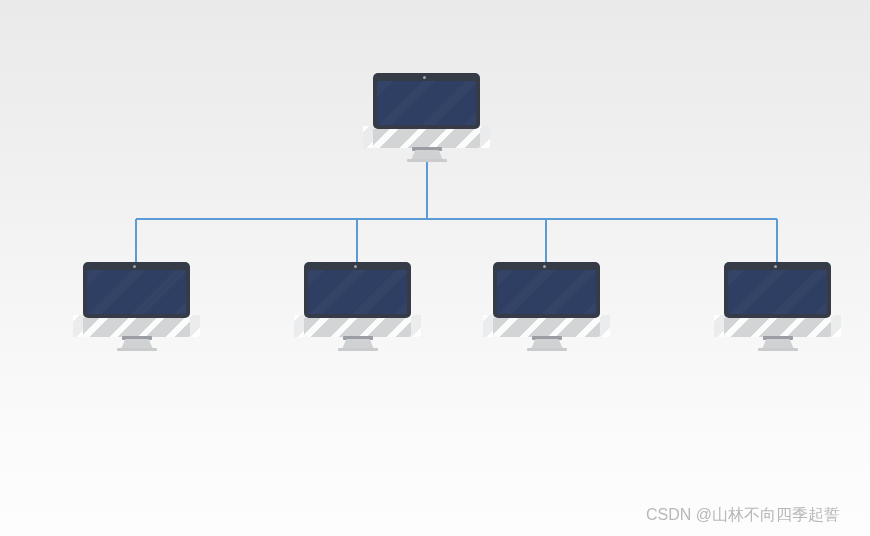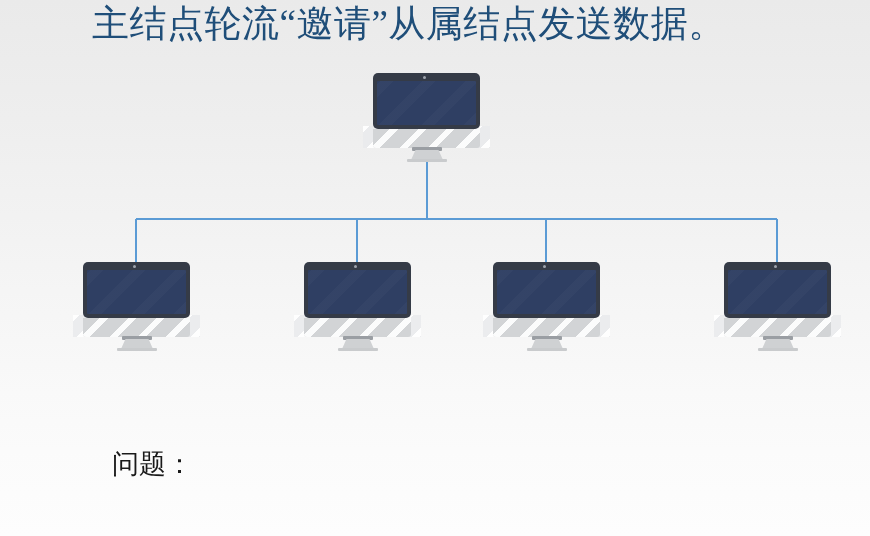--- a/index.html
+++ b/index.html
@@ -181,21 +181,20 @@
     color: #b8b8b8;
     font-family: "Liberation Sans", "DejaVu Sans", sans-serif;
     white-space: nowrap;
   }
 </style>
 </head>
 <body>
 
 <div id="slide">
 
-  <div id="title">主结点轮流“邀请”从属结点发送数据。</div>
 
   <svg id="connectors" width="870" height="536" viewBox="0 0 870 536">
     <g stroke="#5b9bd5" stroke-width="1.6" fill="none" shape-rendering="crispEdges">
 
       <line x1="427" y1="155" x2="427" y2="219"></line>
 
       <line x1="136" y1="219" x2="777" y2="219"></line>
 
       <line x1="136" y1="219" x2="136" y2="262"></line>
       <line x1="357" y1="219" x2="357" y2="262"></line>
@@ -257,17 +256,17 @@
     <div class="mon-frame" style="height:56px;">
       <div class="mon-cam" style="left:50px; top:3px; width:3px; height:3px;"></div>
       <div class="mon-screen" style="left:4px; top:8px; right:4px; bottom:4px;"></div>
     </div>
     <div class="mon-base" style="top:56px; width:107px; height:19px;"></div>
     <div class="mon-neck-top" style="left:39px; top:74px; width:30px; height:4px;"></div>
     <div class="mon-neck" style="left:38px; top:77px; width:32px; height:10px; clip-path:polygon(14% 0%, 86% 0%, 100% 100%, 0% 100%);"></div>
     <div class="mon-foot" style="left:34px; top:86px; width:40px; height:3px;"></div>
   </div>
 
-  <div id="q-label">问题：</div>
-
-
+
+
+  <div id="watermark">CSDN @山林不向四季起誓</div>
 
 </div>
 
 </body></html>

